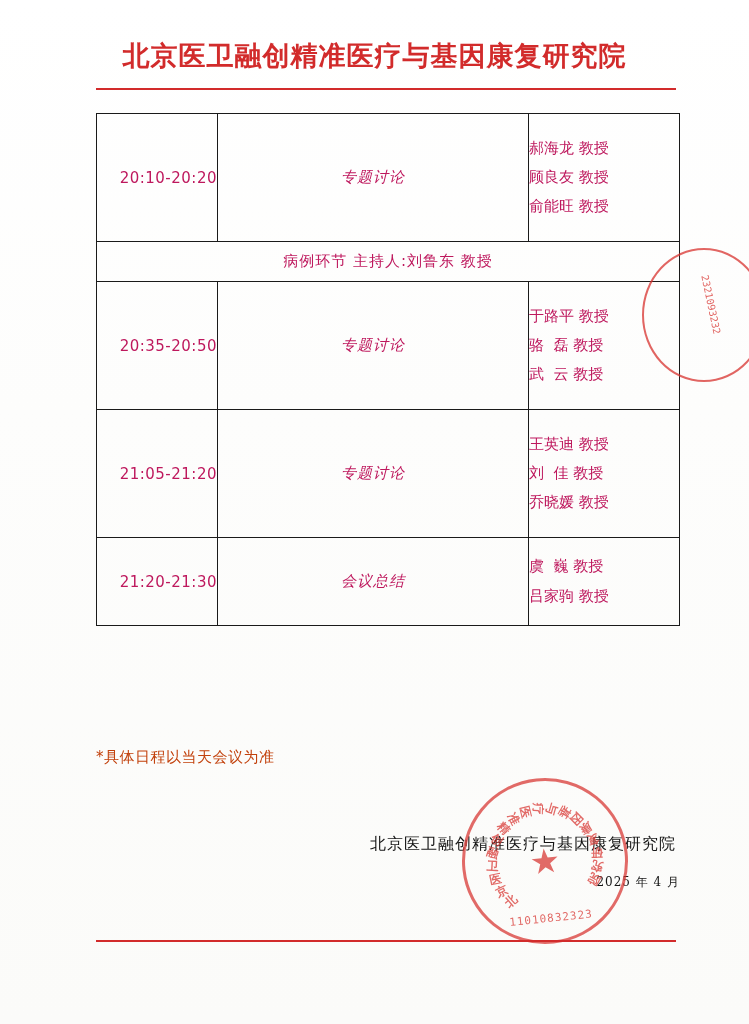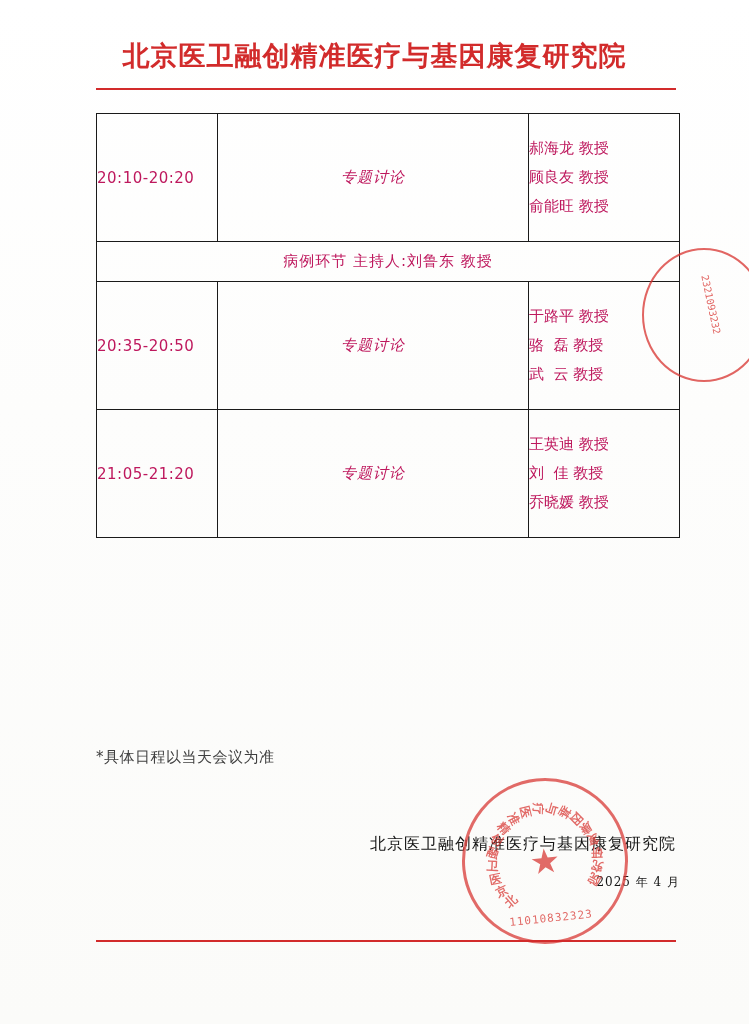--- a/index.html
+++ b/index.html
@@ -68,21 +68,21 @@
   table.agenda td {
     border: 1px solid #1a1a1a;
     font-family: "DejaVu Sans", "Liberation Sans", sans-serif;
     font-size: 15px;
     color: #be185d;
     padding: 0;
     vertical-align: middle;
   }
   td.time {
     width: 120px;
-    text-align: left;
+    text-align: right;
     letter-spacing: 0.5px;
     font-size: 14.5px;
   }
   td.topic {
     width: 310px;
     text-align: center;
     letter-spacing: 1px;
     font-style: italic;
   }
   td.people {
@@ -98,21 +98,21 @@
   }
   .people-line {
     display: block;
     white-space: pre;
   }
   .note {
     position: absolute;
     top: 748px;
     left: 96px;
     font-size: 15px;
-    color: #404040;
+    color: #c2410c;
     letter-spacing: 0.5px;
   }
   .sign-org {
     position: absolute;
     top: 834px;
     left: 0;
     width: 676px;
     text-align: right;
     font-size: 16px;
     color: #141414;
@@ -252,20 +252,28 @@
       <tr style="height:128px;">
         <td class="time">21:05-21:20</td>
         <td class="topic">专题讨论</td>
         <td class="people">
           <span class="people-line">王英迪 教授</span>
           <span class="people-line">刘  佳 教授</span>
           <span class="people-line">乔晓媛 教授</span>
         </td>
       </tr>
 
+      <tr style="height:88px;">
+        <td class="time">21:20-21:30</td>
+        <td class="topic">会议总结</td>
+        <td class="people">
+          <span class="people-line">虞  巍 教授</span>
+          <span class="people-line">吕家驹 教授</span>
+        </td>
+      </tr>
     </tbody>
   </table>
 
   <div class="note">*具体日程以当天会议为准</div>
 
   <div class="sign-org">北京医卫融创精准医疗与基因康复研究院</div>
   <div class="sign-date">2025 年 4 月</div>
 
   <div class="seal">
     <div class="seal-inner"></div>

